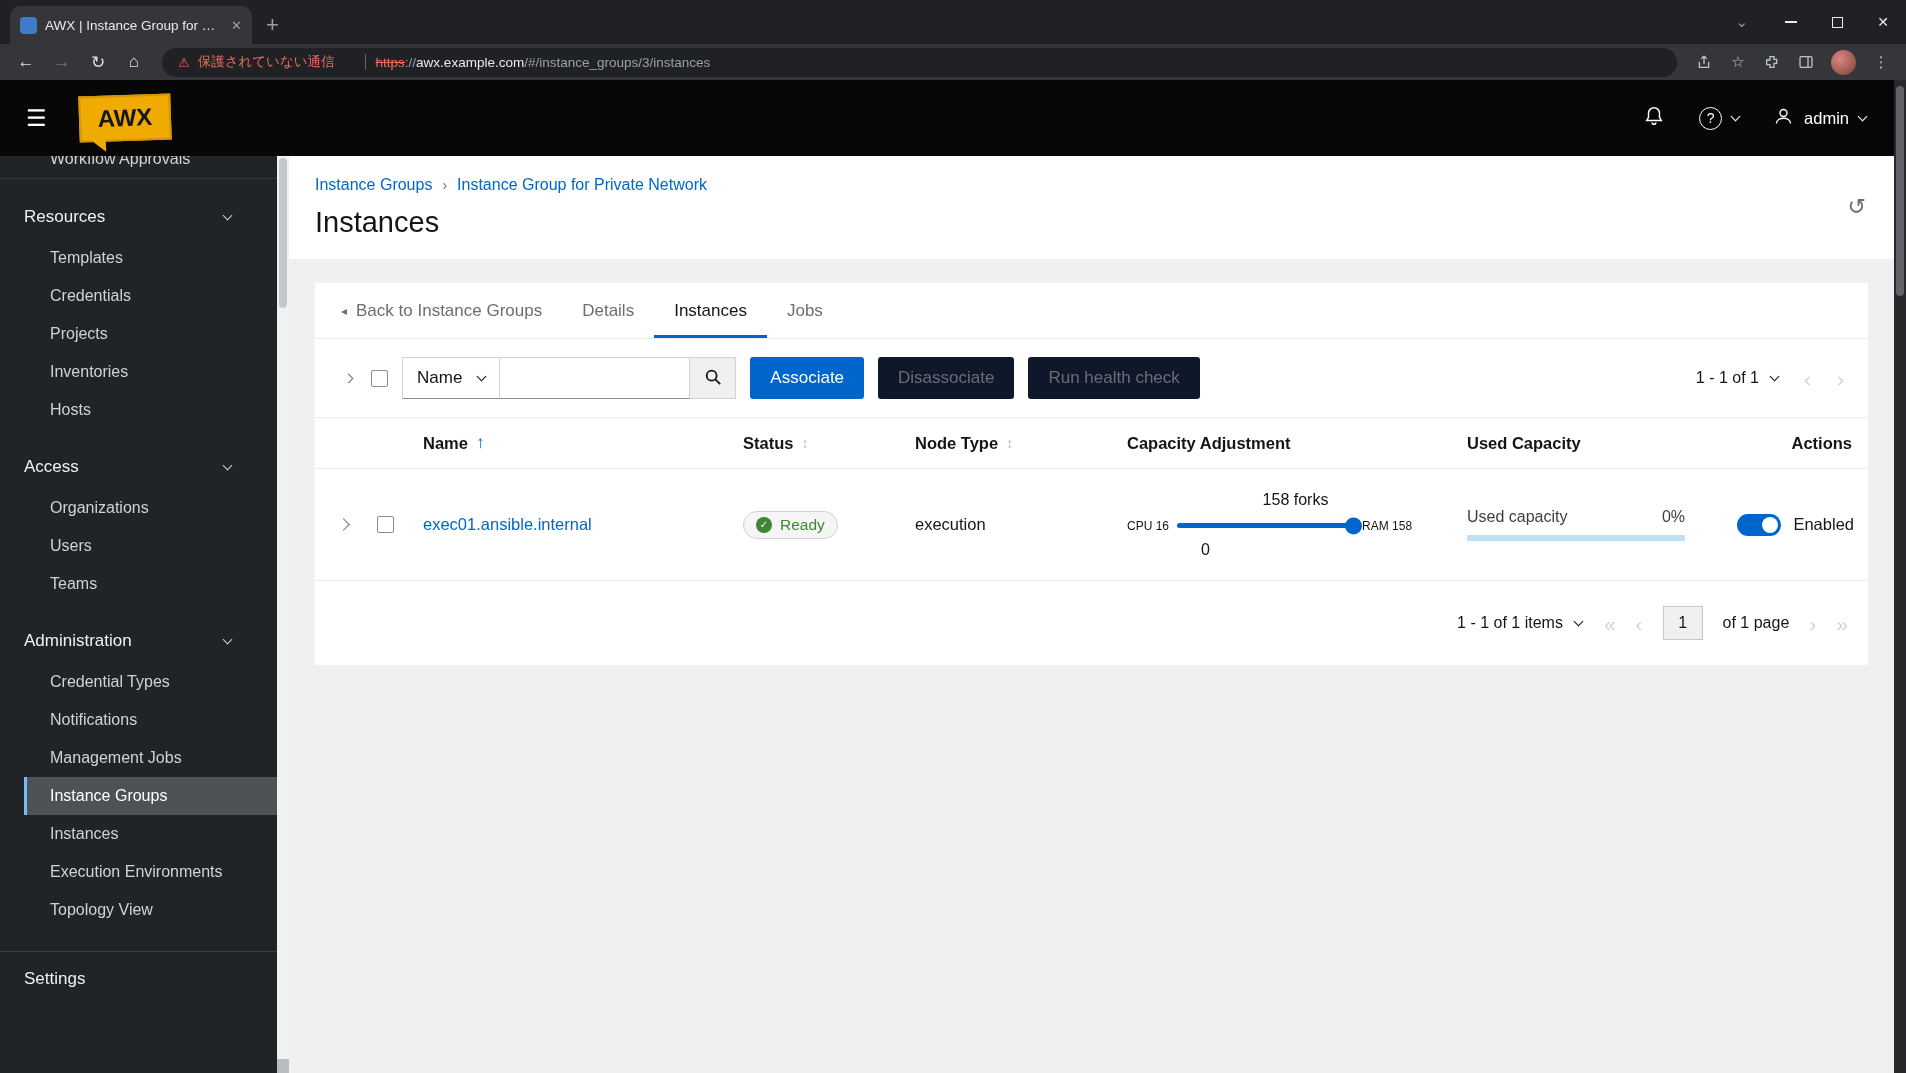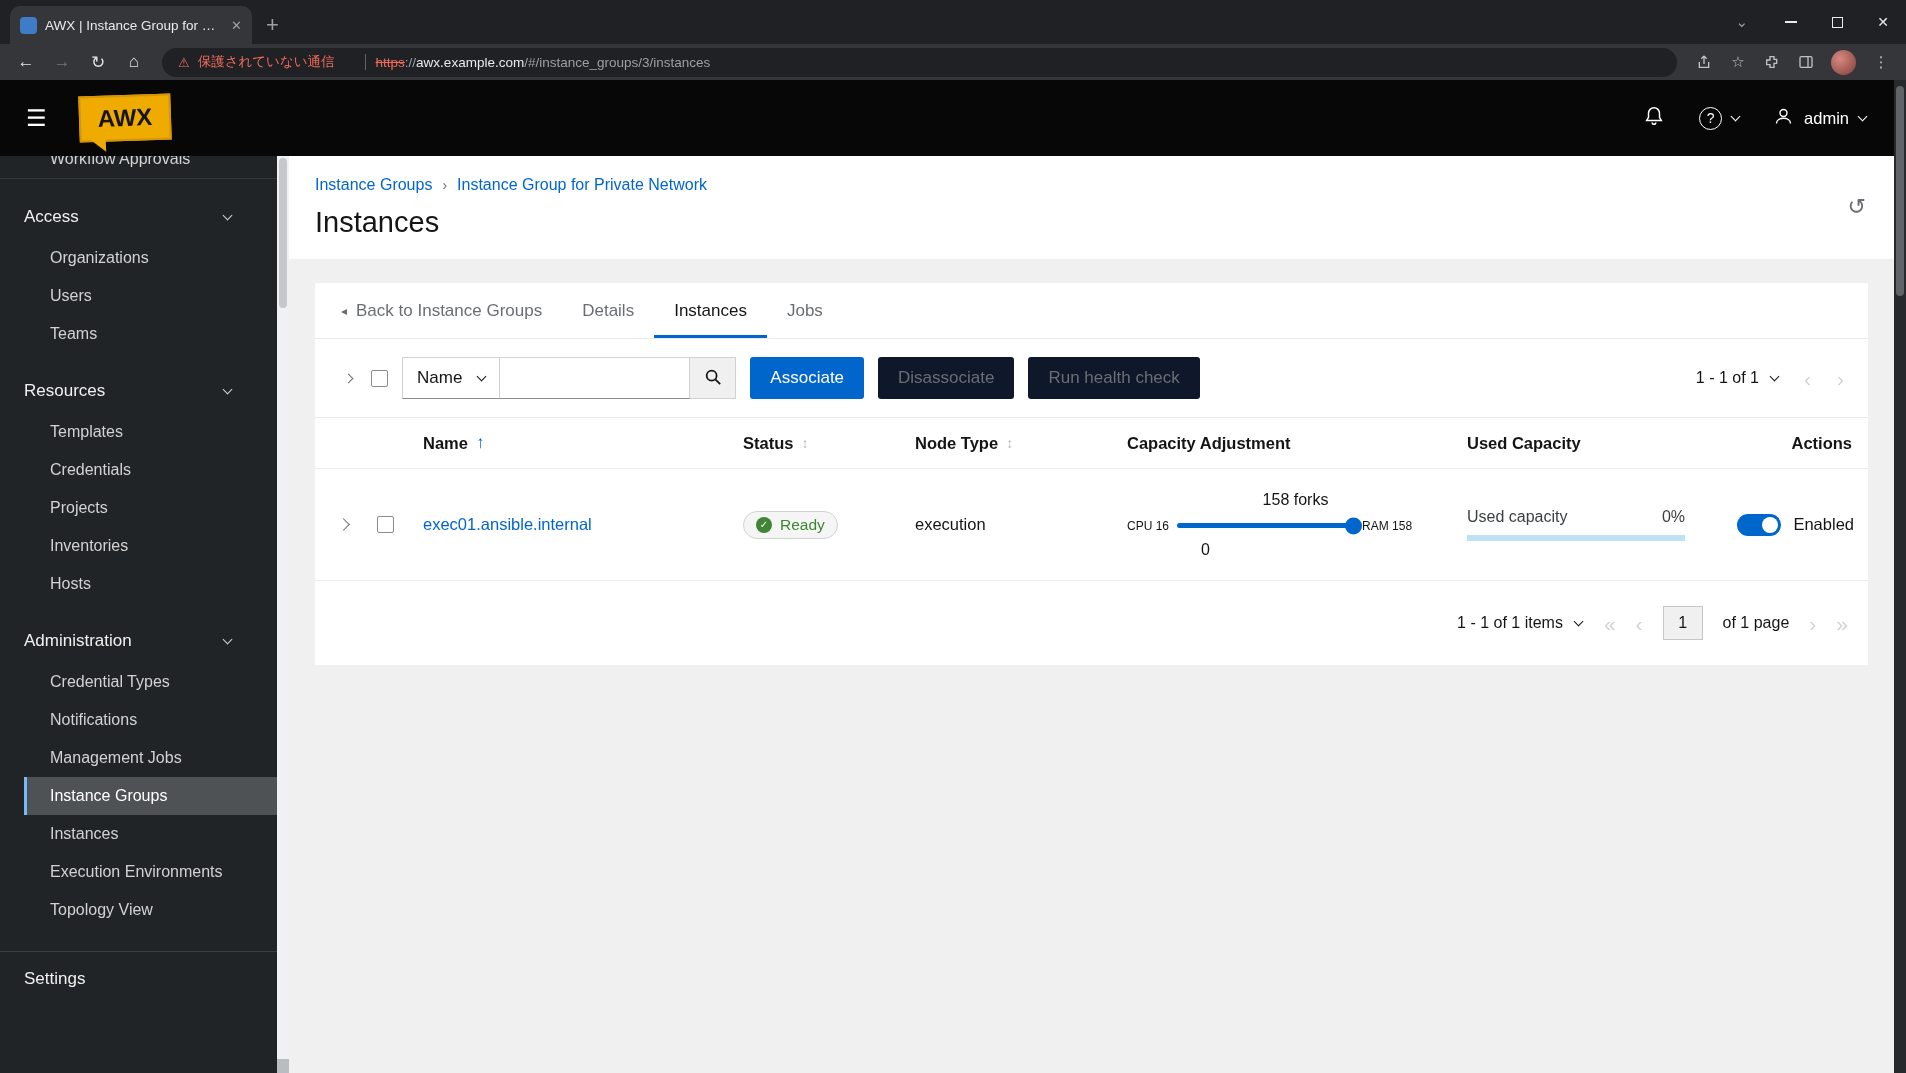--- a/index.html
+++ b/index.html
@@ -212,41 +212,41 @@
 </div>
 
 <div class="app">
   <aside class="sidebar">
     <div class="top-section">
       <div class="gitem clipped">Workflow Approvals</div>
     </div>
 
     <div class="group">
       <div class="group-header">
-        <span>Access</span>
-        <span class="chev"></span>
-      </div>
-      <div class="group-items">
-        <div class="gitem">Organizations</div>
-        <div class="gitem">Users</div>
-        <div class="gitem">Teams</div>
-      </div>
-    </div>
-
-    <div class="group">
-      <div class="group-header">
         <span>Resources</span>
         <span class="chev"></span>
       </div>
       <div class="group-items">
         <div class="gitem">Templates</div>
         <div class="gitem">Credentials</div>
         <div class="gitem">Projects</div>
         <div class="gitem">Inventories</div>
         <div class="gitem">Hosts</div>
+      </div>
+    </div>
+
+    <div class="group">
+      <div class="group-header">
+        <span>Access</span>
+        <span class="chev"></span>
+      </div>
+      <div class="group-items">
+        <div class="gitem">Organizations</div>
+        <div class="gitem">Users</div>
+        <div class="gitem">Teams</div>
       </div>
     </div>
 
     <div class="group">
       <div class="group-header">
         <span>Administration</span>
         <span class="chev"></span>
       </div>
       <div class="group-items">
         <div class="gitem">Credential Types</div>

